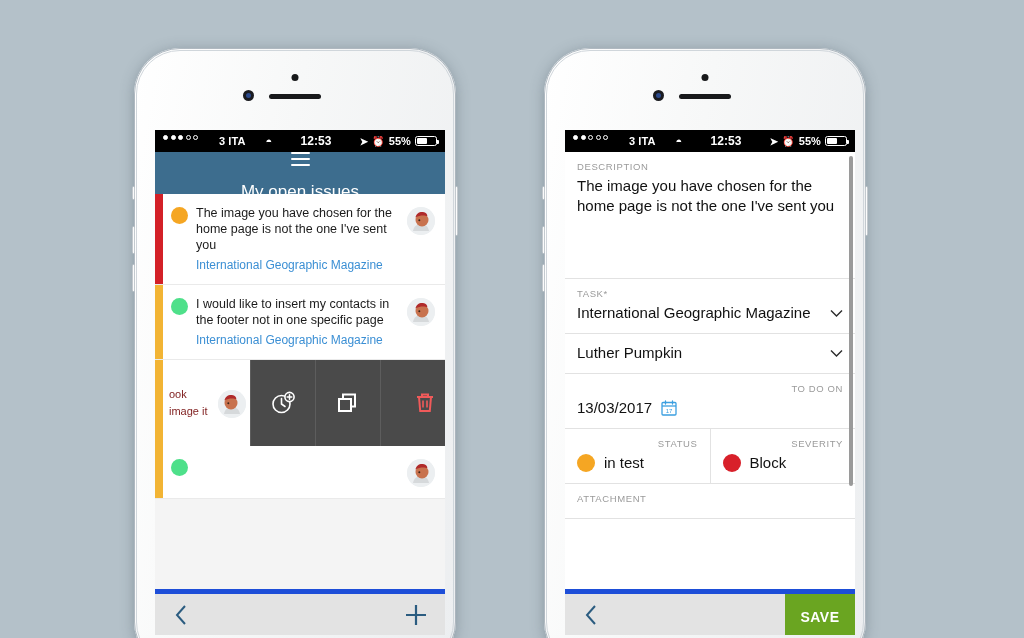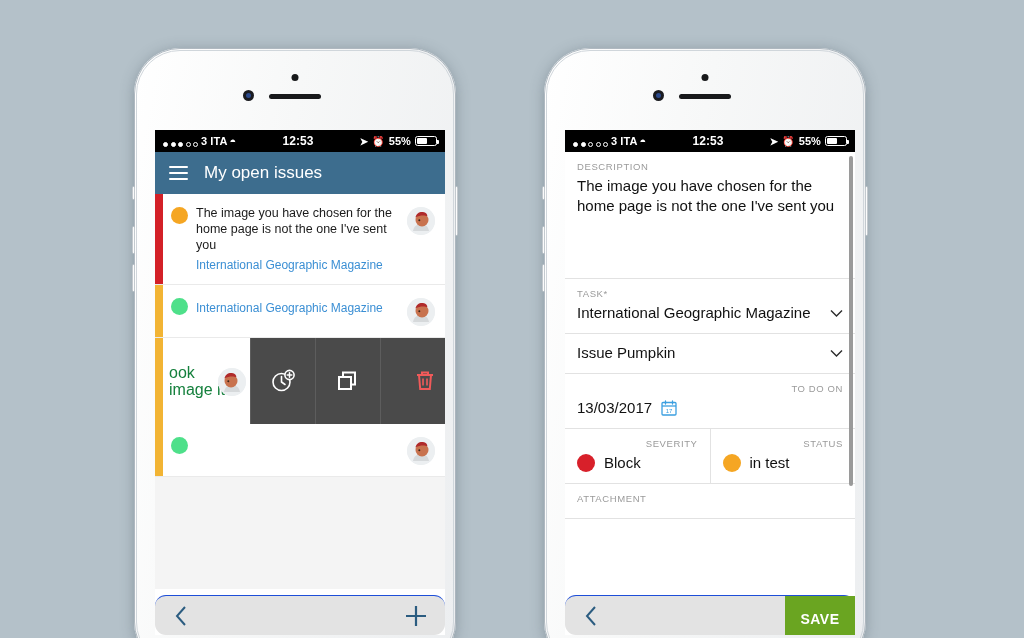--- a/index.html
+++ b/index.html
@@ -83,21 +83,21 @@
   }
 
   
   .statusbar {
     height: 22px; background: #000; color: #fff;
     display: flex; align-items: center;
     padding: 0 8px;
     font-size: 11px; font-weight: bold;
     letter-spacing: .1px;
   }
-  .sb-left { display: flex; align-items: flex-end; gap: 1px; }
+  .sb-left { display: flex; align-items: flex-start; gap: 19px; }
   .dots { display: flex; gap: 2.5px; align-items: center; }
   .dots i {
     width: 5px; height: 5px; border-radius: 50%;
     border: 1px solid #fff; display: block;
   }
   .dots i.on { background: #fff; }
   .sb-carrier { font-size: 11px; font-weight: bold; margin-left: 2px; }
   .wifi { margin-left: 1px; font-size: 11px; }
   .sb-center { flex: 1; text-align: center; font-size: 12px; }
   .sb-right { display: flex; align-items: center; gap: 4px; }
@@ -116,21 +116,21 @@
   }
   .batt span {
     display: block; height: 100%; width: 55%;
     background: #fff; border-radius: 1px;
   }
 
   
   .app-header {
     height: 42px; background: #3d6d8e;
     display: flex; align-items: center;
-    padding: 0 14px; gap: 16px;
+    padding: 0 14px; gap: 16px; flex-direction: column;
   }
   .hamburger { width: 19px; display: flex; flex-direction: column; gap: 4px; cursor: pointer; }
   .hamburger i { height: 2px; background: #fff; border-radius: 1px; display: block; }
   .app-title { color: #fff; font-size: 17px; }
 
   
   .issue-list { height: 395px; overflow: hidden; position: relative; background:#f4f4f4; }
   .issue-row {
     display: flex; background: #fff;
     border-bottom: 1px solid #eaeaea;
@@ -150,34 +150,34 @@
   .avatar svg { display: block; }
 
   
   .swipe-row { display: flex; height: 86px; background: #4a4a4a; }
   .swipe-content {
     width: 95px; background: #fff; flex: 0 0 95px;
     display: flex; align-items: center; gap: 6px;
     padding-left: 0; overflow: hidden;
   }
   .swipe-content .stripe { width: 8px; flex: 0 0 8px; height: 100%; }
-  .swipe-text { font-size: 16px; line-height: 17px; color: #15803d; white-space: nowrap; }
+  .swipe-text { font-size: 11px; line-height: 17px; color: #7f1d1d; white-space: nowrap; }
   .swipe-actions { flex: 1; display: flex; }
   .swipe-btn {
     flex: 1; display: flex; align-items: center; justify-content: center;
     border-left: 1px solid #5d5d5d; cursor: pointer;
   }
 
   
   .toolbar {
-    height: 40px; background: #e3e3e3;
-    border-top: 1px solid #1d4ed8;
+    height: 46px; background: #e3e3e3;
+    border-top: 5px solid #1d4ed8;
     display: flex; align-items: center; justify-content: space-between;
     padding: 0 16px;
-    position: absolute; bottom: 0; left: 0; right: 0; border-radius: 11px;
+    position: absolute; bottom: 0; left: 0; right: 0;
   }
   .tb-icon { color: #2b5c80; cursor: pointer; display: flex; align-items: center; }
   .save-btn {
     background: #6aa521; color: #fff;
     font-size: 14px; font-weight: bold; letter-spacing: .5px;
     height: 46px; width: 70px;
     display: flex; align-items: center; justify-content: center;
     position: absolute; right: 0; bottom: 0; top: 0;
     cursor: pointer;
   }
@@ -291,20 +291,21 @@
             </svg>
           </div>
         </div>
       </div>
 
       <div class="issue-row">
         <div class="stripe" style="background:#f2b434"></div>
         <div class="row-body">
           <div class="dot" style="background:#4ee08a"></div>
           <div class="row-text">
+            <div class="row-title">I would like to insert my contacts in the footer not in one specific page</div>
             <div class="row-sub">International Geographic Magazine</div>
           </div>
           <div class="avatar">
             <svg width="28" height="28" viewBox="0 0 28 28">
               <circle cx="14" cy="14" r="14" fill="#eceff1"></circle>
               <path d="M6 24c1-5 4-7 8-7s7 2 8 7z" fill="#d6d9db"></path>
               <circle cx="15" cy="13" r="6.5" fill="#c8724e"></circle>
               <path d="M8.5 10.5c.5-4 4-6 7.5-5.5 3 .4 4.5 2 4.3 4.2-2.5-1-7.5-1.3-11.8 1.3z" fill="#b02a2a"></path>
               <circle cx="12.3" cy="13.2" r="1" fill="#3a2418"></circle>
             </svg>
@@ -443,21 +444,21 @@
           <span class="chev">
             <svg width="13" height="9" viewBox="0 0 13 9">
                 <path d="M1 1.5l5.5 5.5L12 1.5" fill="none" stroke="#2b2b2b" stroke-width="1.4"></path>
               </svg>
           </span>
         </div>
       </div>
 
       <div class="field">
         <div class="select-row">
-          <span class="field-value">Issue Pumpkin</span>
+          <span class="field-value">Luther Pumpkin</span>
           <span class="chev">
             <svg width="13" height="9" viewBox="0 0 13 9">
                 <path d="M1 1.5l5.5 5.5L12 1.5" fill="none" stroke="#2b2b2b" stroke-width="1.4"></path>
               </svg>
           </span>
         </div>
       </div>
 
       <div class="two-col">
         <div class="field">
@@ -471,31 +472,31 @@
                 <path d="M4.5 1v3M11.5 1v3" stroke="#3b9fe0" stroke-width="1.3" stroke-linecap="round"></path>
                 <text x="8" y="13" font-size="6" fill="#3b9fe0" text-anchor="middle" font-family="Liberation Sans, sans-serif">17</text>
               </svg>
             </span>
           </div>
         </div>
       </div>
 
       <div class="two-col">
         <div class="field">
+          <div class="field-label">STATUS</div>
+          <div class="pill-row">
+            <span class="pill-dot" style="background:#f5a623"></span>
+            <span class="field-value">in test</span>
+          </div>
+        </div>
+        <div class="field">
           <div class="field-label">SEVERITY</div>
           <div class="pill-row">
             <span class="pill-dot" style="background:#d8202a"></span>
             <span class="field-value">Block</span>
-          </div>
-        </div>
-        <div class="field">
-          <div class="field-label">STATUS</div>
-          <div class="pill-row">
-            <span class="pill-dot" style="background:#f5a623"></span>
-            <span class="field-value">in test</span>
           </div>
         </div>
       </div>
 
       <div class="field">
         <div class="field-label">ATTACHMENT</div>
       </div>
 
       <div class="scrollbar"></div>
     </div>

